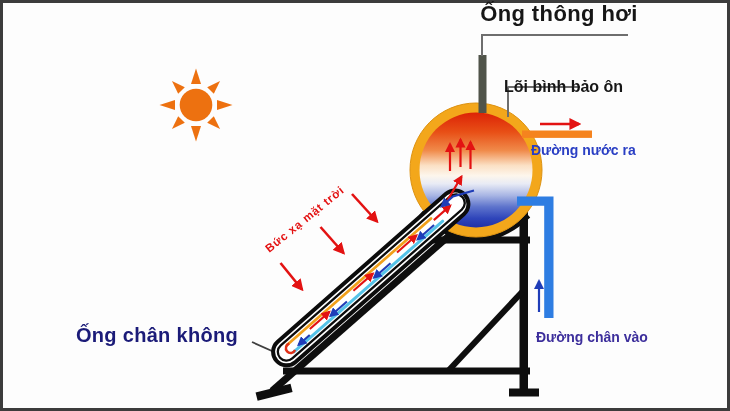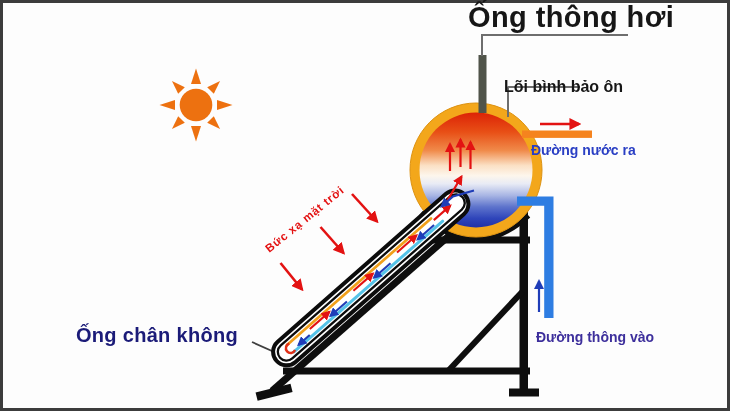--- a/index.html
+++ b/index.html
@@ -9,21 +9,21 @@
     --lbl-black:#161616; --lbl-blue:#2a3fc4; --lbl-purple:#3d2f9c; --lbl-navy:#1b1b78;
   }
   html,body{margin:0;padding:0;background:#ffffff;}
   .stage{
     position:relative;width:730px;height:411px;background:#fdfdfd;
     box-sizing:border-box;overflow:hidden;
     font-family:"Liberation Sans","DejaVu Sans",sans-serif;
   }
   .stage svg{position:absolute;left:0;top:0;}
   .lbl{position:absolute;font-weight:bold;white-space:nowrap;line-height:1.15;}
-  .lbl-vent{left:468px;top:1px;width:182px;text-align:center;font-size:29px;color:var(--lbl-black);letter-spacing:.4px;}
+  .lbl-vent{left:468px;top:1px;width:182px;text-align:center;font-size:22px;color:var(--lbl-black);letter-spacing:.4px;}
   .lbl-core{left:504px;top:78px;font-size:16px;color:var(--lbl-black);}
   .lbl-out{left:531px;top:142px;font-size:14px;color:var(--lbl-blue);}
   .lbl-in{left:536px;top:329px;font-size:14px;color:var(--lbl-purple);}
   .lbl-vacuum{left:76px;top:324px;font-size:20px;color:var(--lbl-navy);letter-spacing:.3px;}
   .lbl-radiation{
     left:236px;top:213px;width:138px;text-align:center;
     font-size:11.5px;color:var(--red);letter-spacing:.8px;
     transform:rotate(-39deg);
   }
 </style>
@@ -130,17 +130,17 @@
   <g stroke="#e31212" stroke-width="2.6" fill="none">
     <path d="M352 194 L377 221.5" marker-end="url(#mr)"></path>
     <path d="M320.5 227 L343.5 253" marker-end="url(#mr)"></path>
     <path d="M280.5 263 L302 289.5" marker-end="url(#mr)"></path>
   </g>
 </svg>
 
 <div class="lbl lbl-vent">Ống thông hơi</div>
 <div class="lbl lbl-core">Lõi bình bảo ôn</div>
 <div class="lbl lbl-out">Đường nước ra</div>
-<div class="lbl lbl-in">Đường thông vào</div>
+<div class="lbl lbl-in">Đường chân vào</div>
 <div class="lbl lbl-vacuum">Ống chân không</div>
 <div class="lbl lbl-radiation">Bức xạ mặt trời</div>
 
 </div>
 
 </body></html>

